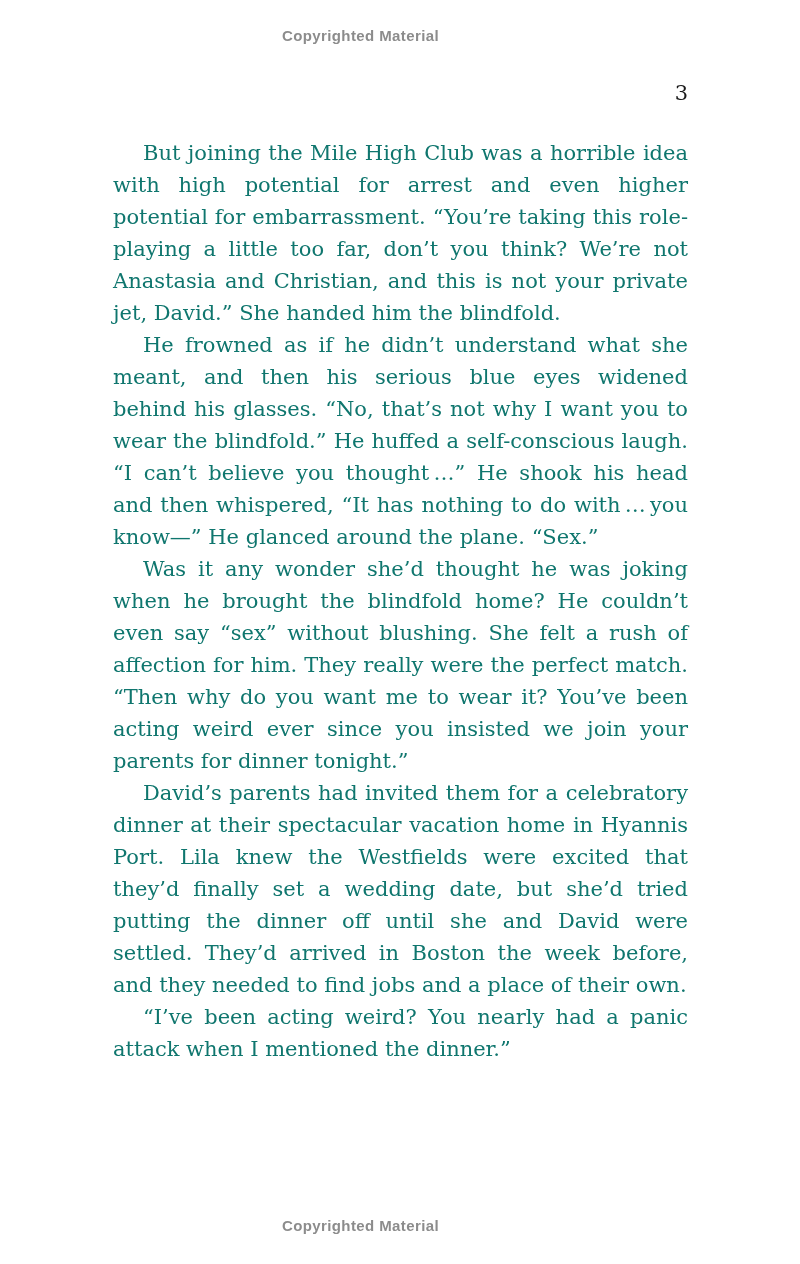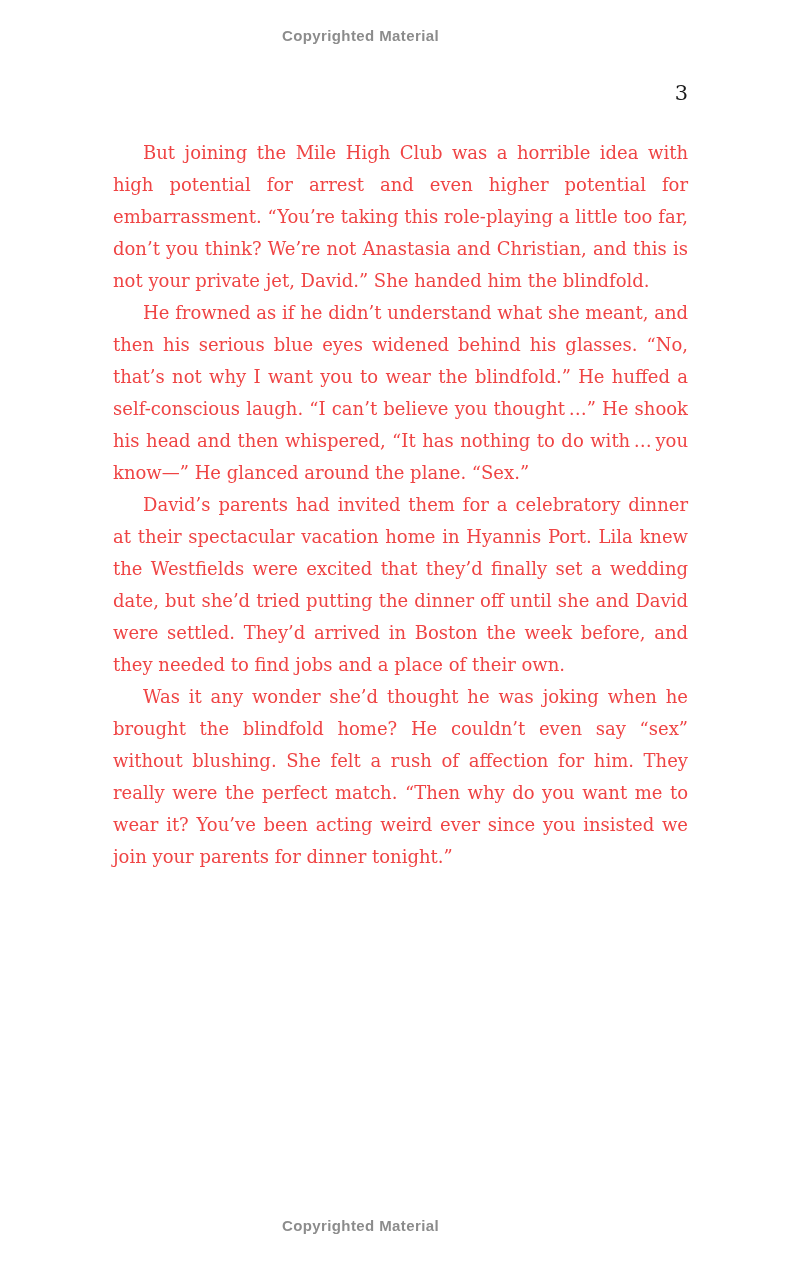--- a/index.html
+++ b/index.html
@@ -56,23 +56,23 @@
     font-size: 21px;
     color: #1a1a1a;
   }
 
   .body-text {
     position: absolute;
     top: 137px;
     left: 113px;
     width: 575px;
     font-family: "DejaVu Serif", serif;
-    font-size: 18px;
+    font-size: 21px;
     line-height: 32px;
-    color: #ef4444;
+    color: #0f766e;
     text-align: justify;
   }
   .body-text p {
     margin: 0;
     padding: 0;
     text-indent: 30px;
     hyphens: none;
   }
 </style>
 </head>
@@ -82,19 +82,20 @@
 
   <div class="copyright-banner copyright-top">Copyrighted Material</div>
 
   <div class="running-header">
     <div class="page-number">3</div>
   </div>
 
   <div class="body-text">
     <p>But joining the Mile High Club was a horrible idea with high potential for arrest and even higher potential for embarrassment. “You’re taking this role-playing a little too far, don’t you think? We’re not Anastasia and Christian, and this is not your private jet, David.” She handed him the blindfold.</p>
     <p>He frowned as if he didn’t understand what she meant, and then his serious blue eyes widened behind his glasses. “No, that’s not why I want you to wear the blindfold.” He huffed a self-conscious laugh. “I can’t believe you thought …” He shook his head and then whispered, “It has nothing to do with … you know—” He glanced around the plane. “Sex.”</p>
+    <p>Was it any wonder she’d thought he was joking when he brought the blindfold home? He couldn’t even say “sex” without blushing. She felt a rush of affection for him. They really were the perfect match. “Then why do you want me to wear it? You’ve been acting weird ever since you insisted we join your parents for dinner tonight.”</p>
     <p>David’s parents had invited them for a celebratory dinner at their spectacular vacation home in Hyannis Port. Lila knew the Westfields were excited that they’d finally set a wedding date, but she’d tried putting the dinner off until she and David were settled. They’d arrived in Boston the week before, and they needed to find jobs and a place of their own.</p>
-    <p>Was it any wonder she’d thought he was joking when he brought the blindfold home? He couldn’t even say “sex” without blushing. She felt a rush of affection for him. They really were the perfect match. “Then why do you want me to wear it? You’ve been acting weird ever since you insisted we join your parents for dinner tonight.”</p>
+    <p>“I’ve been acting weird? You nearly had a panic attack when I mentioned the dinner.”</p>
   </div>
 
   <div class="copyright-banner copyright-bottom">Copyrighted Material</div>
 
 </div>
 
 </body></html>

